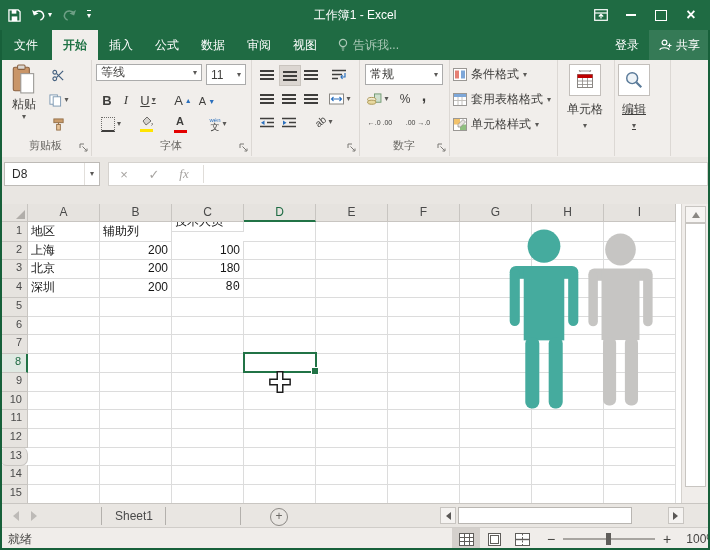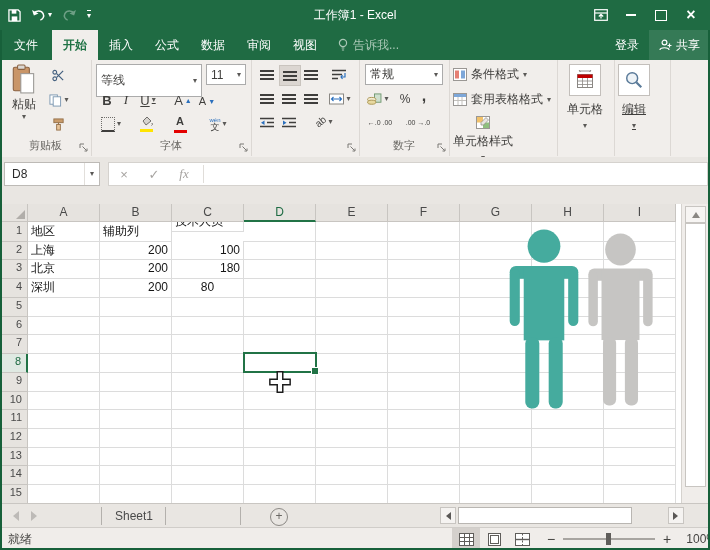--- a/index.html
+++ b/index.html
@@ -224,21 +224,21 @@
           <rect x="5" y="7" width="4" height="6" fill="#e8c49a" stroke="#96714a"></rect>
         </svg>
       </div>
       <div class="glabel">剪贴板</div>
       <svg class="dlg" viewBox="0 0 9 9">
         <path d="M1,1 h4 M1,1 v4 M3.5,3.5 l4,4 M8,5.5 v2.5 h-2.5" fill="none" stroke="#7a7875" stroke-width="1"></path>
       </svg>
     </div>
 
     <div class="rgroup" style="left:91px;width:160px;">
-      <div class="combo" style="left:5px;top:4px;width:106px;height:33px;">
+      <div class="combo" style="left:5px;top:4px;width:106px;height:17px;">
         <span>等线</span>
         <span class="arw">▾</span>
       </div>
       <div class="combo" style="left:115px;top:4px;width:40px;height:21px;">
         <span>11</span>
         <span class="arw">▾</span>
       </div>
       <div class="mbtn" style="left:8px;top:31px;width:16px;height:18px;font-weight:bold;font-size:13px;">
           <span>B</span>
         </div>
@@ -375,21 +375,21 @@
       </div>
       <div class="stylerow" style="top:31px;">
         <svg width="14" height="13" viewBox="0 0 14 13">
           <rect x="0.5" y="0.5" width="13" height="12" fill="#fff" stroke="#9a9794"></rect>
           <rect x="1" y="1" width="12" height="3" fill="#7da7d9"></rect>
           <path d="M1,7.5 h12 M5,4 v8 M9,4 v8" stroke="#c3c0bc" stroke-width="1"></path>
         </svg>
         <span>套用表格格式</span>
         <span class="arw">▾</span>
       </div>
-      <div class="stylerow" style="top:56px;flex-direction:column;">
+      <div class="stylerow" style="top:56px;">
         <svg width="14" height="13" viewBox="0 0 14 13">
           <rect x="0.5" y="0.5" width="13" height="12" fill="#fff" stroke="#9a9794"></rect>
           <rect x="1" y="1" width="6" height="5.5" fill="#f2c26b"></rect>
           <rect x="7" y="6.5" width="6" height="5.5" fill="#8fbf7f"></rect>
           <path d="M10,1.5 l2.5,2.5 -5,5 -2.5,0 0,-2.5 z" fill="#e8e5e1" stroke="#8a8783" stroke-width="0.7"></path>
         </svg>
         <span>单元格样式</span>
         <span class="arw">▾</span>
       </div>
     </div>
@@ -434,21 +434,21 @@
       <span class="fxbtn">✓</span>
       <span class="fxbtn" style="font-style:italic;font-family:'Liberation Serif',serif;">fx</span>
       <span class="fxsep"></span>
       <span style="flex:1;"></span>
     </div>
   </div>
 
   <div class="gridband">
       <div class="ghead rowh" style="left: 0px; top: 280.22px; width: 28px; height: 19.73px;">15</div>
       <div class="ghead rowh" style="left: 0px; top: 261.49px; width: 28px; height: 19.73px;">14</div>
-      <div class="ghead rowh" style="left: 0px; top: 242.76px; width: 28px; height: 19.73px;">13</div>
+      <div class="ghead rowh" style="left: 0px; top: 242.76px; width: 28px; height: 19.73px; border-radius: 7px;">13</div>
       <div class="ghead rowh" style="left: 0px; top: 224.03px; width: 28px; height: 19.73px;">12</div>
       <div class="ghead rowh" style="left: 0px; top: 205.3px; width: 28px; height: 19.73px;">11</div>
       <div class="ghead rowh" style="left: 0px; top: 186.57px; width: 28px; height: 19.73px;">10</div>
       <div class="ghead rowh" style="left: 0px; top: 167.84px; width: 28px; height: 19.73px;">9</div>
       <div class="ghead rowh selrow" style="left: 0px; top: 149.11px; width: 28px; height: 19.73px;">8</div>
       <div class="ghead rowh" style="left: 0px; top: 130.38px; width: 28px; height: 19.73px;">7</div>
       <div class="ghead rowh" style="left: 0px; top: 111.65px; width: 28px; height: 19.73px;">6</div>
       <div class="ghead rowh" style="left: 0px; top: 92.92px; width: 28px; height: 19.73px;">5</div>
       <div class="ghead rowh" style="left: 0px; top: 74.19px; width: 28px; height: 19.73px;">4</div>
       <div class="ghead rowh" style="left: 0px; top: 55.46px; width: 28px; height: 19.73px;">3</div>
@@ -562,21 +562,21 @@
       <div class="gcell" style="left: 244px; top: 92.92px; width: 72px; height: 19.73px; text-align: left;"></div>
       <div class="gcell" style="left: 172px; top: 92.92px; width: 72px; height: 19.73px; text-align: left;"></div>
       <div class="gcell" style="left: 100px; top: 92.92px; width: 72px; height: 19.73px; text-align: left;"></div>
       <div class="gcell" style="left: 28px; top: 92.92px; width: 72px; height: 19.73px; text-align: left;"></div>
       <div class="gcell" style="left: 604px; top: 74.19px; width: 72px; height: 19.73px; text-align: left;"></div>
       <div class="gcell" style="left: 532px; top: 74.19px; width: 72px; height: 19.73px; text-align: left;"></div>
       <div class="gcell" style="left: 460px; top: 74.19px; width: 72px; height: 19.73px; text-align: left;"></div>
       <div class="gcell" style="left: 388px; top: 74.19px; width: 72px; height: 19.73px; text-align: left;"></div>
       <div class="gcell" style="left: 316px; top: 74.19px; width: 72px; height: 19.73px; text-align: left;"></div>
       <div class="gcell" style="left: 244px; top: 74.19px; width: 72px; height: 19.73px; text-align: left;"></div>
-      <div class="gcell" style="left: 172px; top: 74.19px; width: 72px; height: 19.73px; text-align: center;">80</div>
+      <div class="gcell" style="left: 172px; top: 74.19px; width: 72px; height: 19.73px; text-align: right; font-family: Liberation Mono, monospace;">80</div>
       <div class="gcell" style="left: 100px; top: 74.19px; width: 72px; height: 19.73px; text-align: right;">200</div>
       <div class="gcell" style="left: 28px; top: 74.19px; width: 72px; height: 19.73px; text-align: left;">深圳</div>
       <div class="gcell" style="left: 604px; top: 55.46px; width: 72px; height: 19.73px; text-align: left;"></div>
       <div class="gcell" style="left: 532px; top: 55.46px; width: 72px; height: 19.73px; text-align: left;"></div>
       <div class="gcell" style="left: 460px; top: 55.46px; width: 72px; height: 19.73px; text-align: left;"></div>
       <div class="gcell" style="left: 388px; top: 55.46px; width: 72px; height: 19.73px; text-align: left;"></div>
       <div class="gcell" style="left: 316px; top: 55.46px; width: 72px; height: 19.73px; text-align: left;"></div>
       <div class="gcell" style="left: 244px; top: 55.46px; width: 72px; height: 19.73px; text-align: left;"></div>
       <div class="gcell" style="left: 172px; top: 55.46px; width: 72px; height: 19.73px; text-align: right;">180</div>
       <div class="gcell" style="left: 100px; top: 55.46px; width: 72px; height: 19.73px; text-align: right;">200</div>

